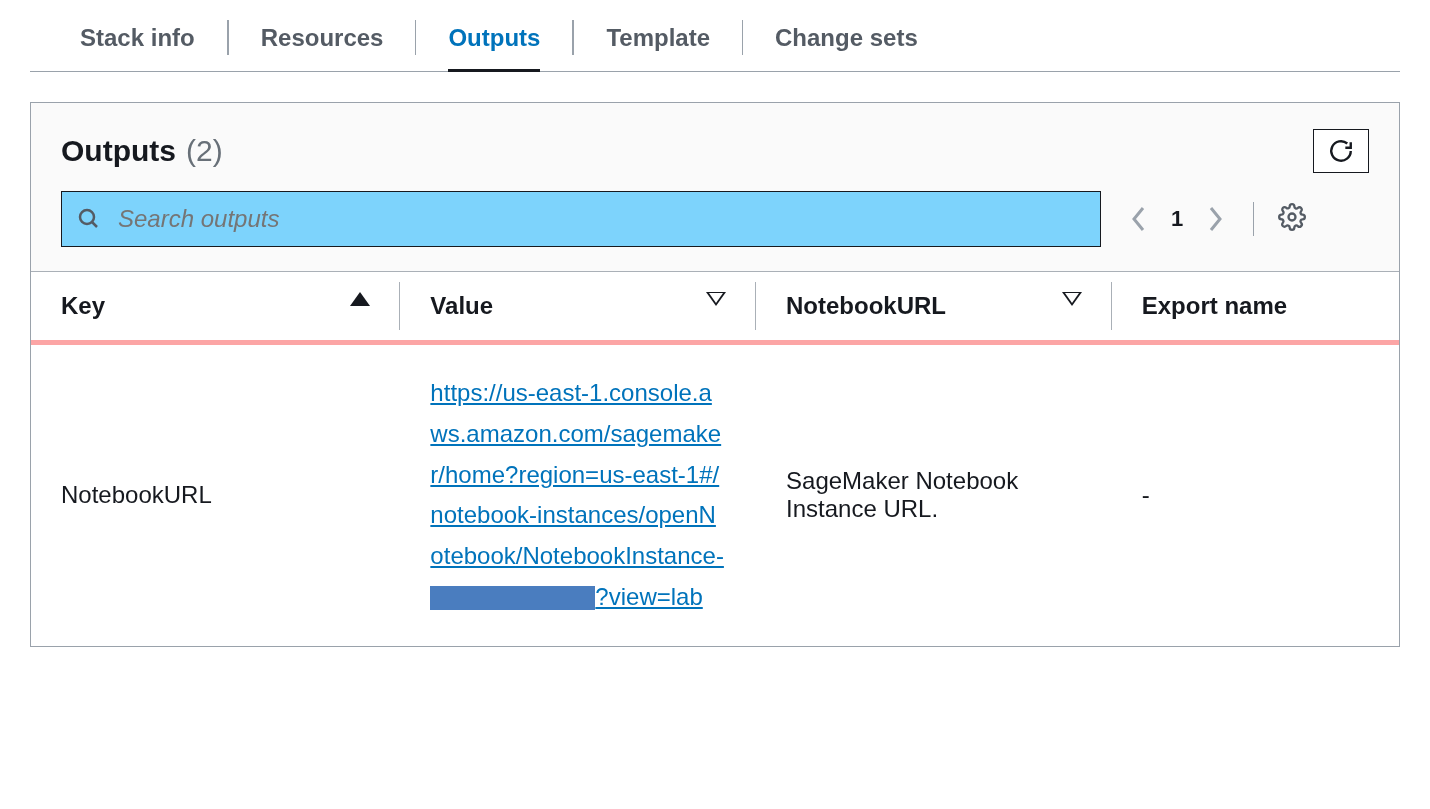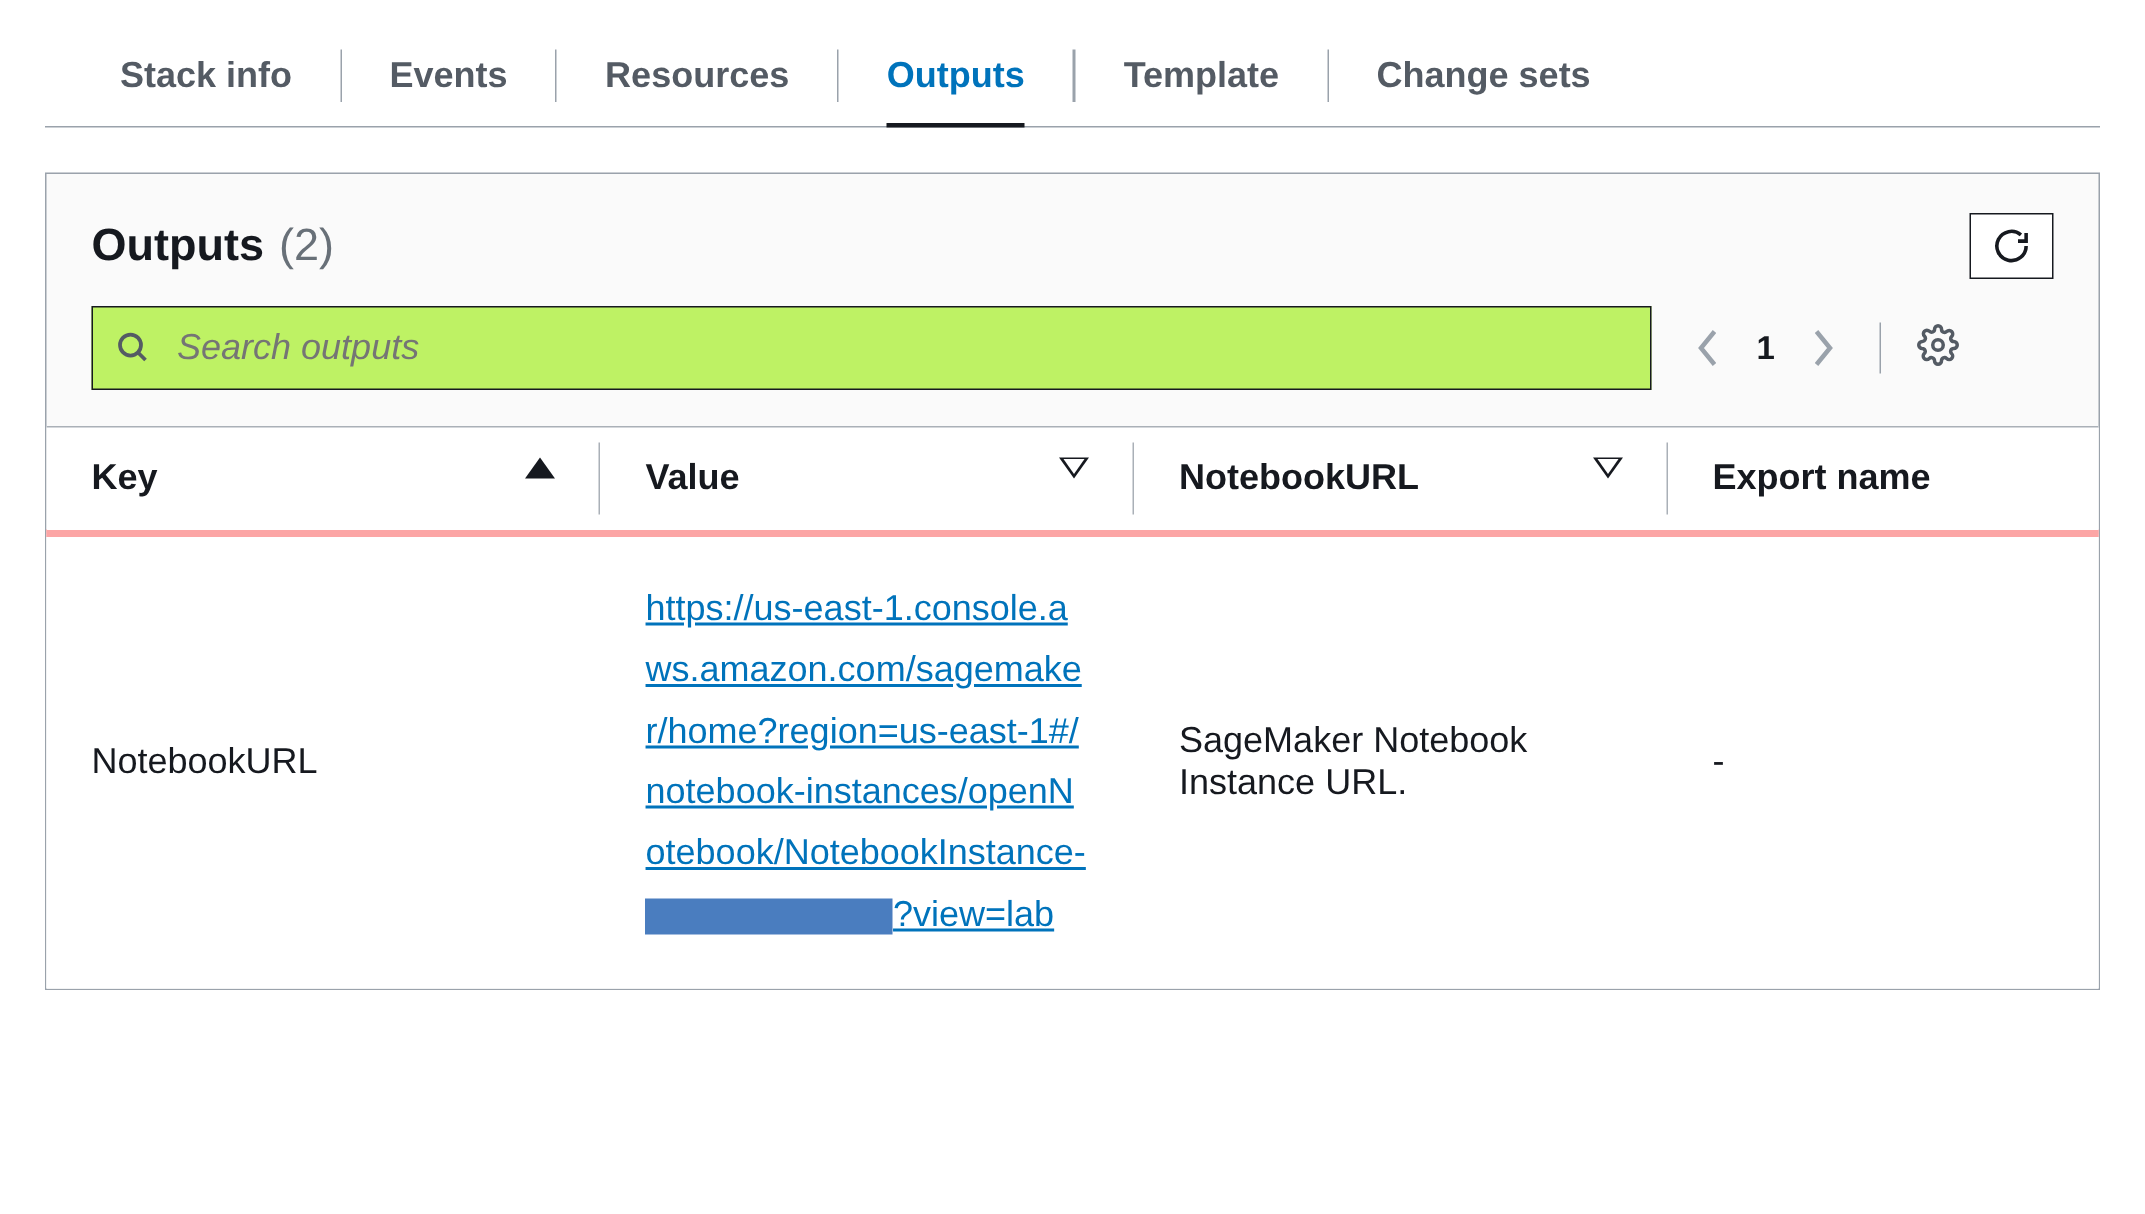--- a/index.html
+++ b/index.html
@@ -4,21 +4,21 @@
   <style>
     * { box-sizing: border-box; margin: 0; padding: 0; }
     body { font-family: "Amazon Ember", "Helvetica Neue", Arial, sans-serif; color: #16191f; background: #fff; }
 
     .tabs {
       display: flex;
       align-items: stretch;
       padding: 0 18px;
       border-bottom: 1px solid #9aa2ab;
       height: 68px;
-      margin: 17px 30px;
+      margin: 4px 30px;
     }
     .tab {
       display: flex;
       align-items: center;
       padding: 0 32px;
       font-size: 24px;
       font-weight: 700;
       color: #545b64;
       cursor: pointer;
       position: relative;
@@ -73,21 +73,21 @@
       max-width: 1040px;
     }
     .search-input {
       width: 100%;
       height: 56px;
       font-size: 24px;
       font-style: italic;
       color: #687078;
       padding: 0 4px 0 56px;
       border: 1px solid #16191f;
-      background: #bef264;
+      background: #7dd3fc;
     }
     .search-icon {
       position:absolute; left:16px; top:50%; transform:translateY(-50%);
       width:24px; height:24px; color:#545b64;
       pointer-events:none;
     }
 
     .pager { display:flex; align-items:center; gap: 18px; }
     .pager-arrow { width:28px; height:28px; display:flex; align-items:center; justify-content:center; color:#9aa2ab; cursor:pointer; }
     .pager-page { font-size:22px; font-weight:700; }
@@ -160,23 +160,20 @@
     .col-export { }
   </style>
 </head>
 <body>
 
 <div class="tabs">
   <div class="tab">
       <span>Stack info</span>
     </div>
   <div class="tab-divider"></div>
-  <div class="tab">
-      <span>Events</span>
-    </div>
   <div class="tab-divider"></div>
   <div class="tab">
       <span>Resources</span>
     </div>
   <div class="tab-divider"></div>
   <div class="tab active">
       <span>Outputs</span>
     </div>
   <div class="tab-divider"></div>
   <div class="tab-divider"></div>

